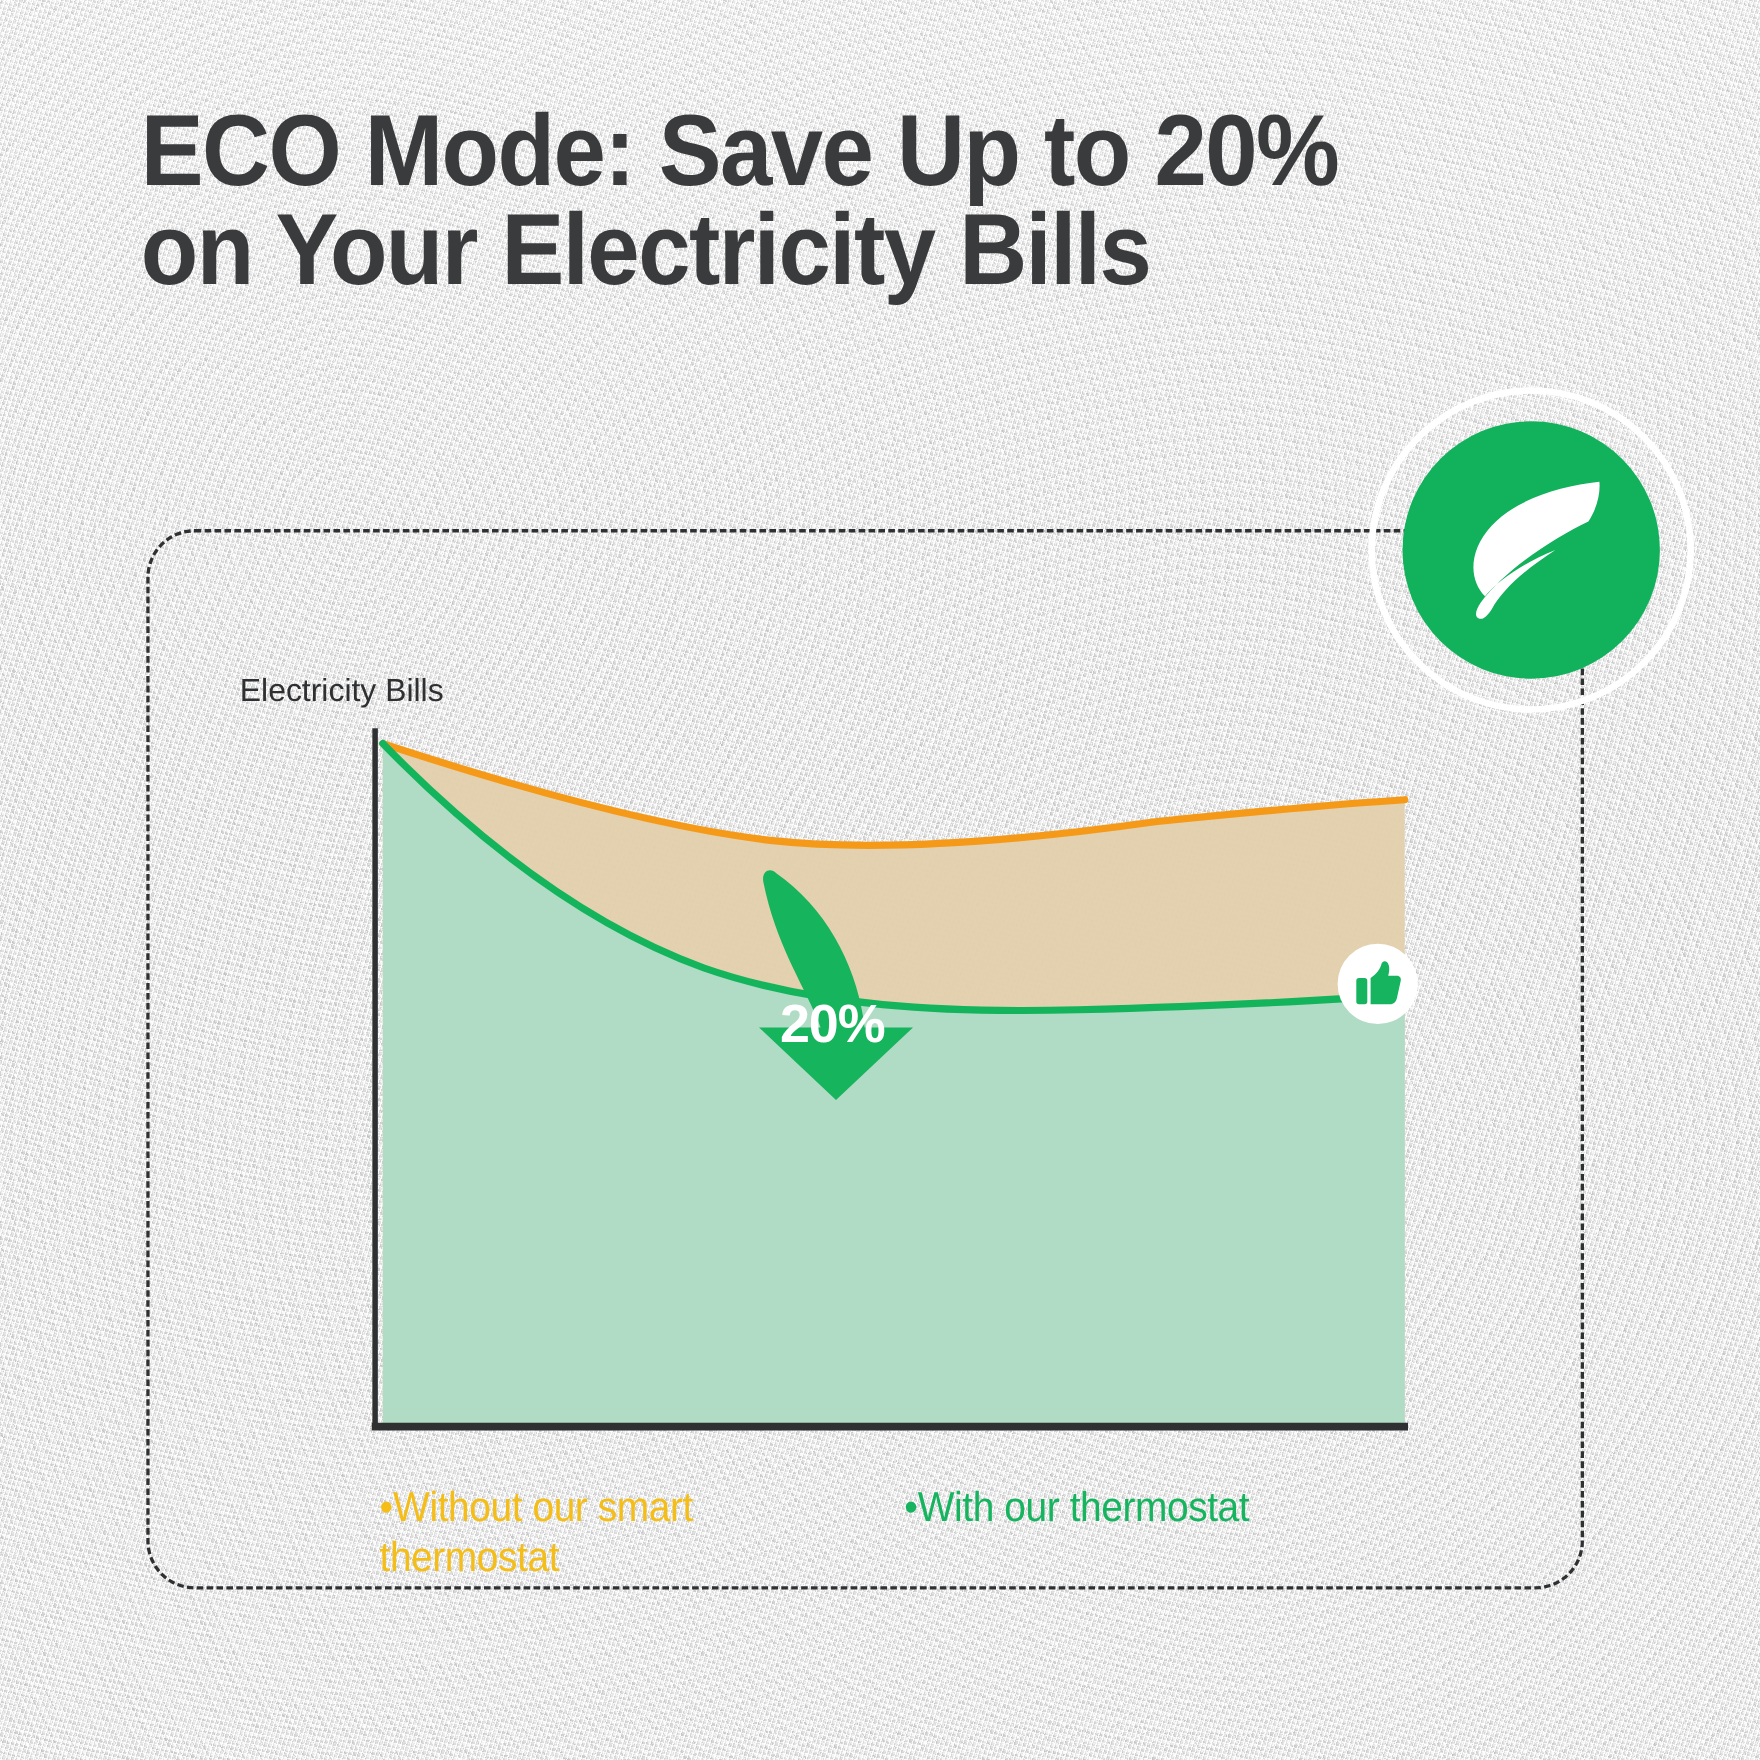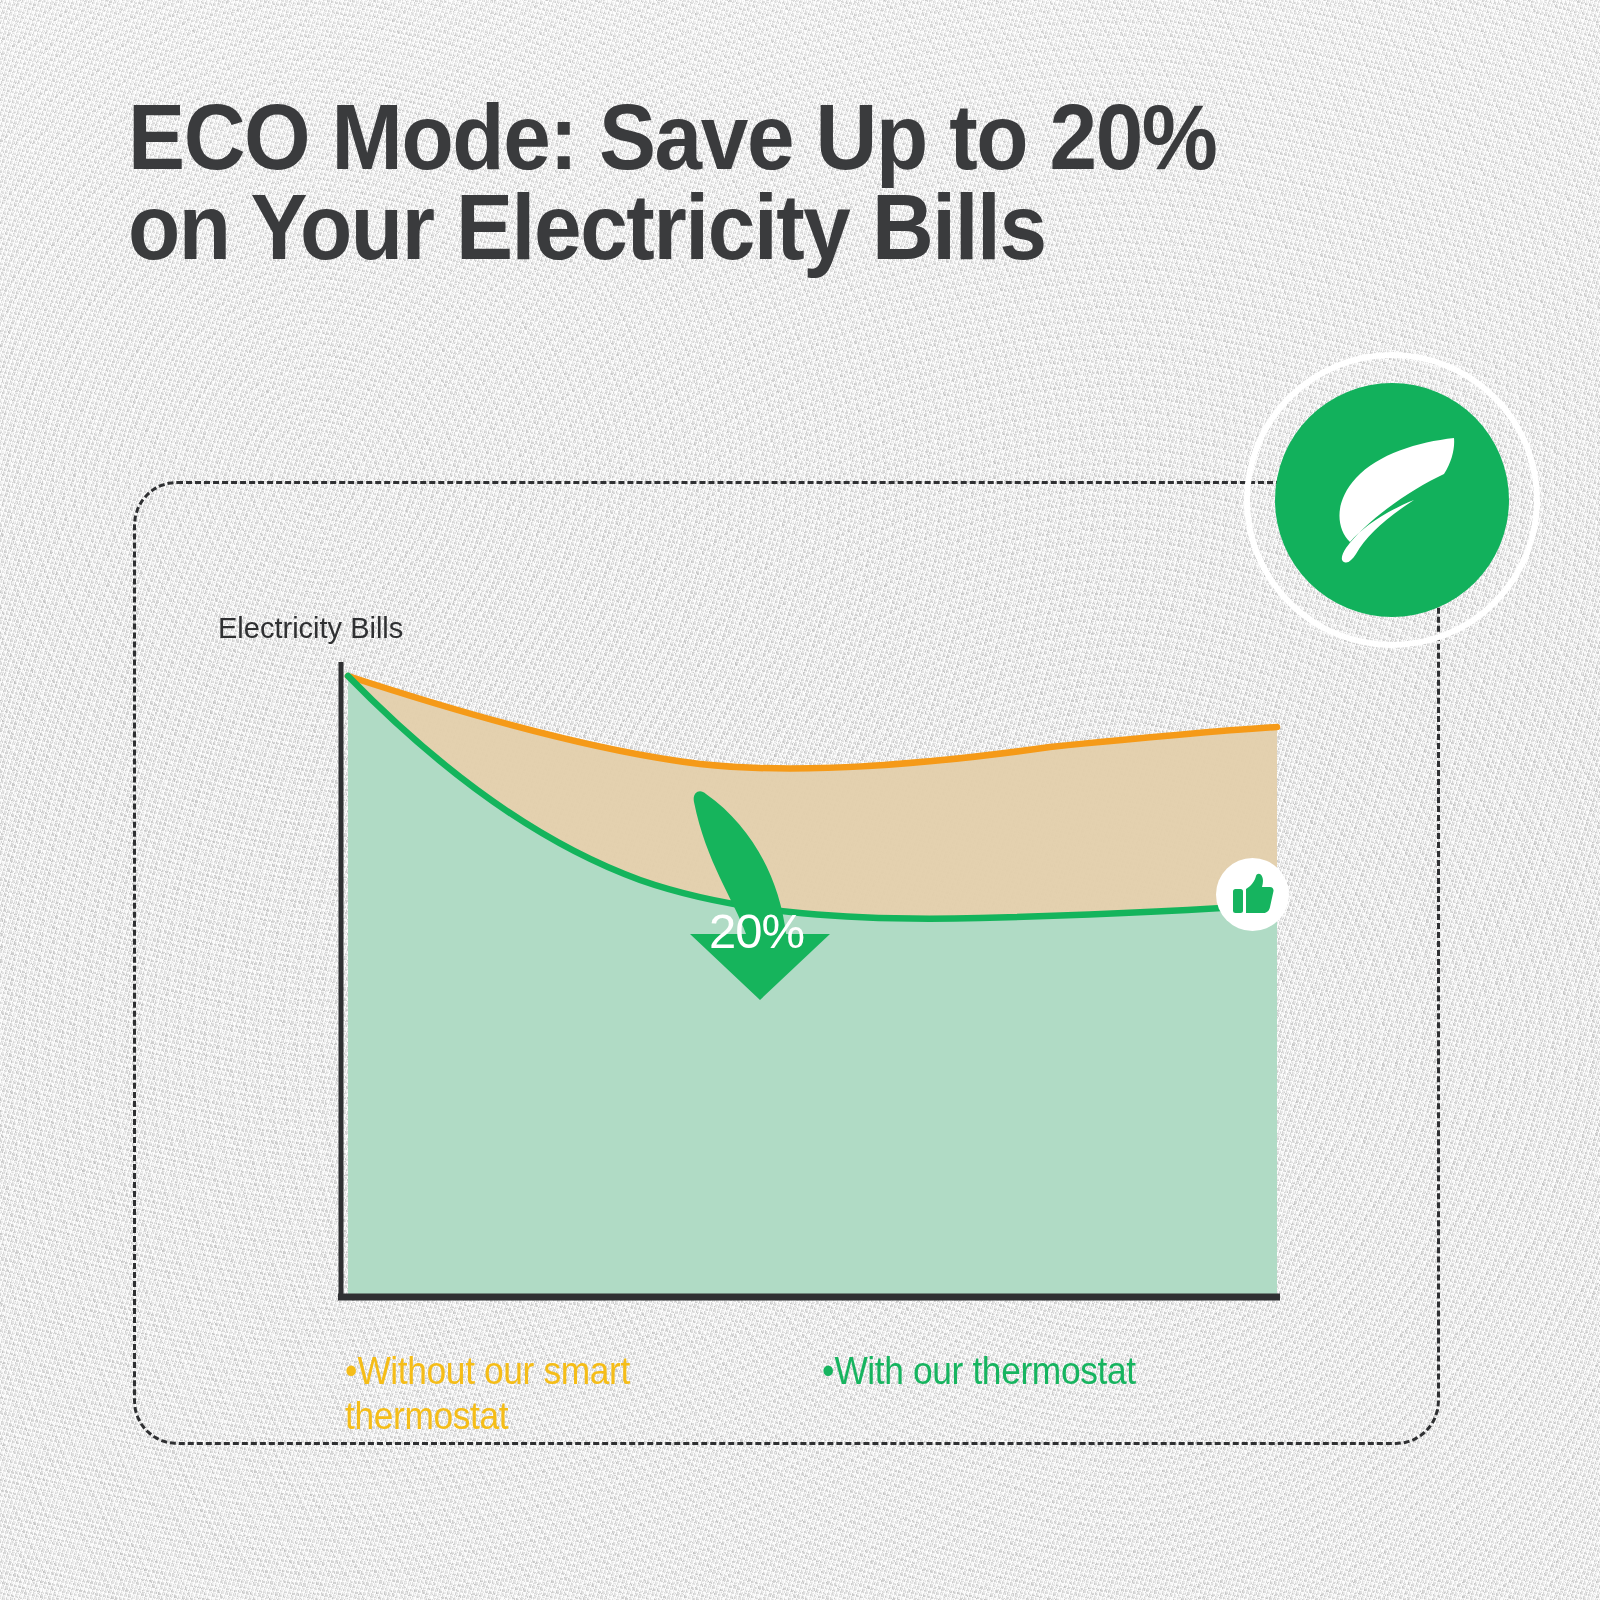--- a/index.html
+++ b/index.html
@@ -132,21 +132,21 @@
     font-family: "Liberation Sans", sans-serif;
     white-space: nowrap;
   }
 
   
   #pct-label {
     position: absolute;
     left: 709px;
     top: 903px;
     color: #ffffff;
-    font-weight: normal;
+    font-weight: bold;
     font-size: 49px;
     letter-spacing: -1px;
     font-family: "Liberation Sans", sans-serif;
     text-align: right;
   }
 
   
   #thumb-badge {
     position: absolute;
     left: 1216px;

